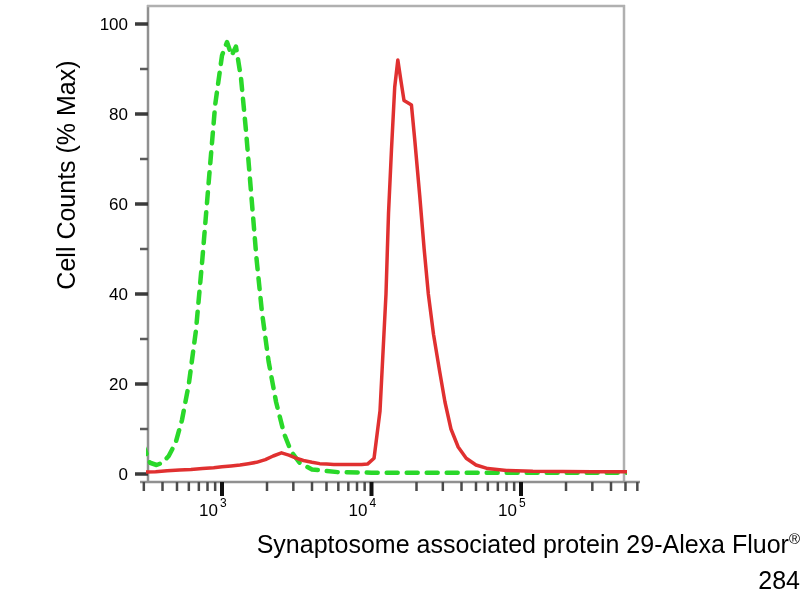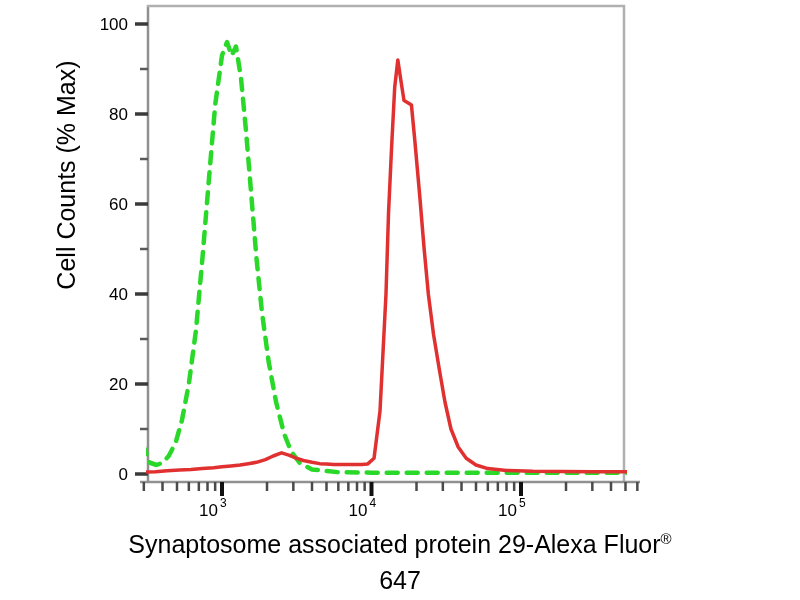--- a/index.html
+++ b/index.html
@@ -37,21 +37,21 @@
     line-height: 44px;
     white-space: nowrap;
   }
   .axis-title-x {
     position: absolute;
     left: 0;
     top: 526px;
     width: 800px;
     font-size: 25px;
     color: #000000;
-    text-align: center;
+    text-align: right;
     line-height: 36px;
   }
   .axis-title-x sup {
     font-size: 15px;
     vertical-align: super;
     line-height: 0;
   }
   .tick-label {
     font-family: "Liberation Sans", sans-serif;
     font-size: 17px;
@@ -155,16 +155,16 @@
         <clipPath id="plotclip">
           <rect x="146" y="3" width="481" height="480"></rect>
         </clipPath>
       </defs>
     </svg>
 
   <div class="axis-title-y">Cell Counts (% Max)</div>
 
   <div class="axis-title-x">
     <div><span>Synaptosome associated protein 29-Alexa Fluor</span><sup>®</sup></div>
-    <div>647</div>
+    <div>284</div>
   </div>
 
 </div>
 
 </body></html>

